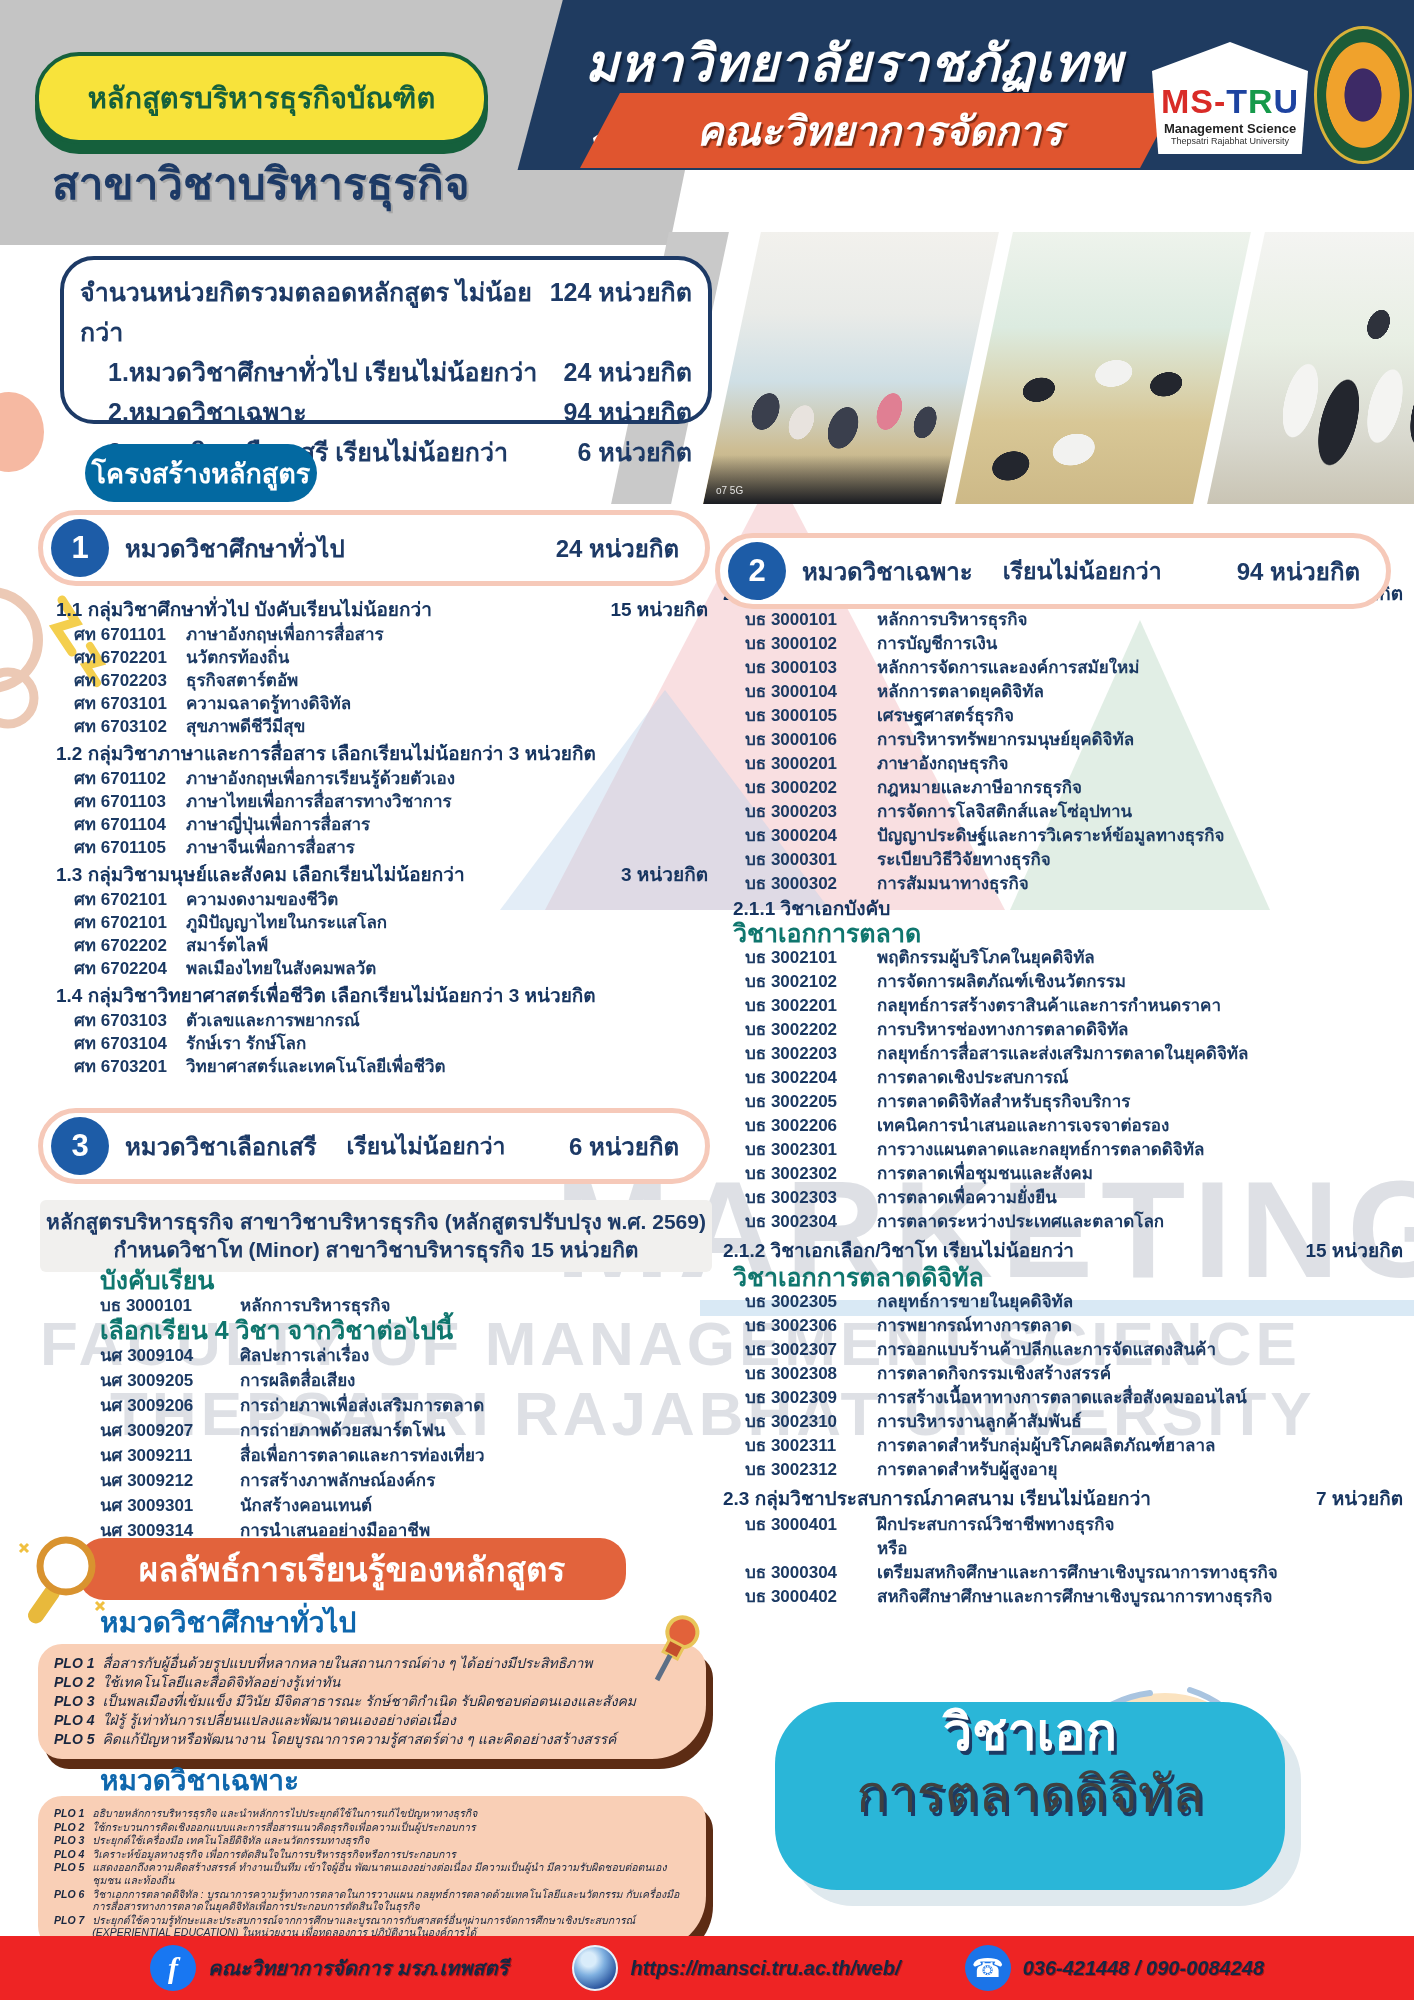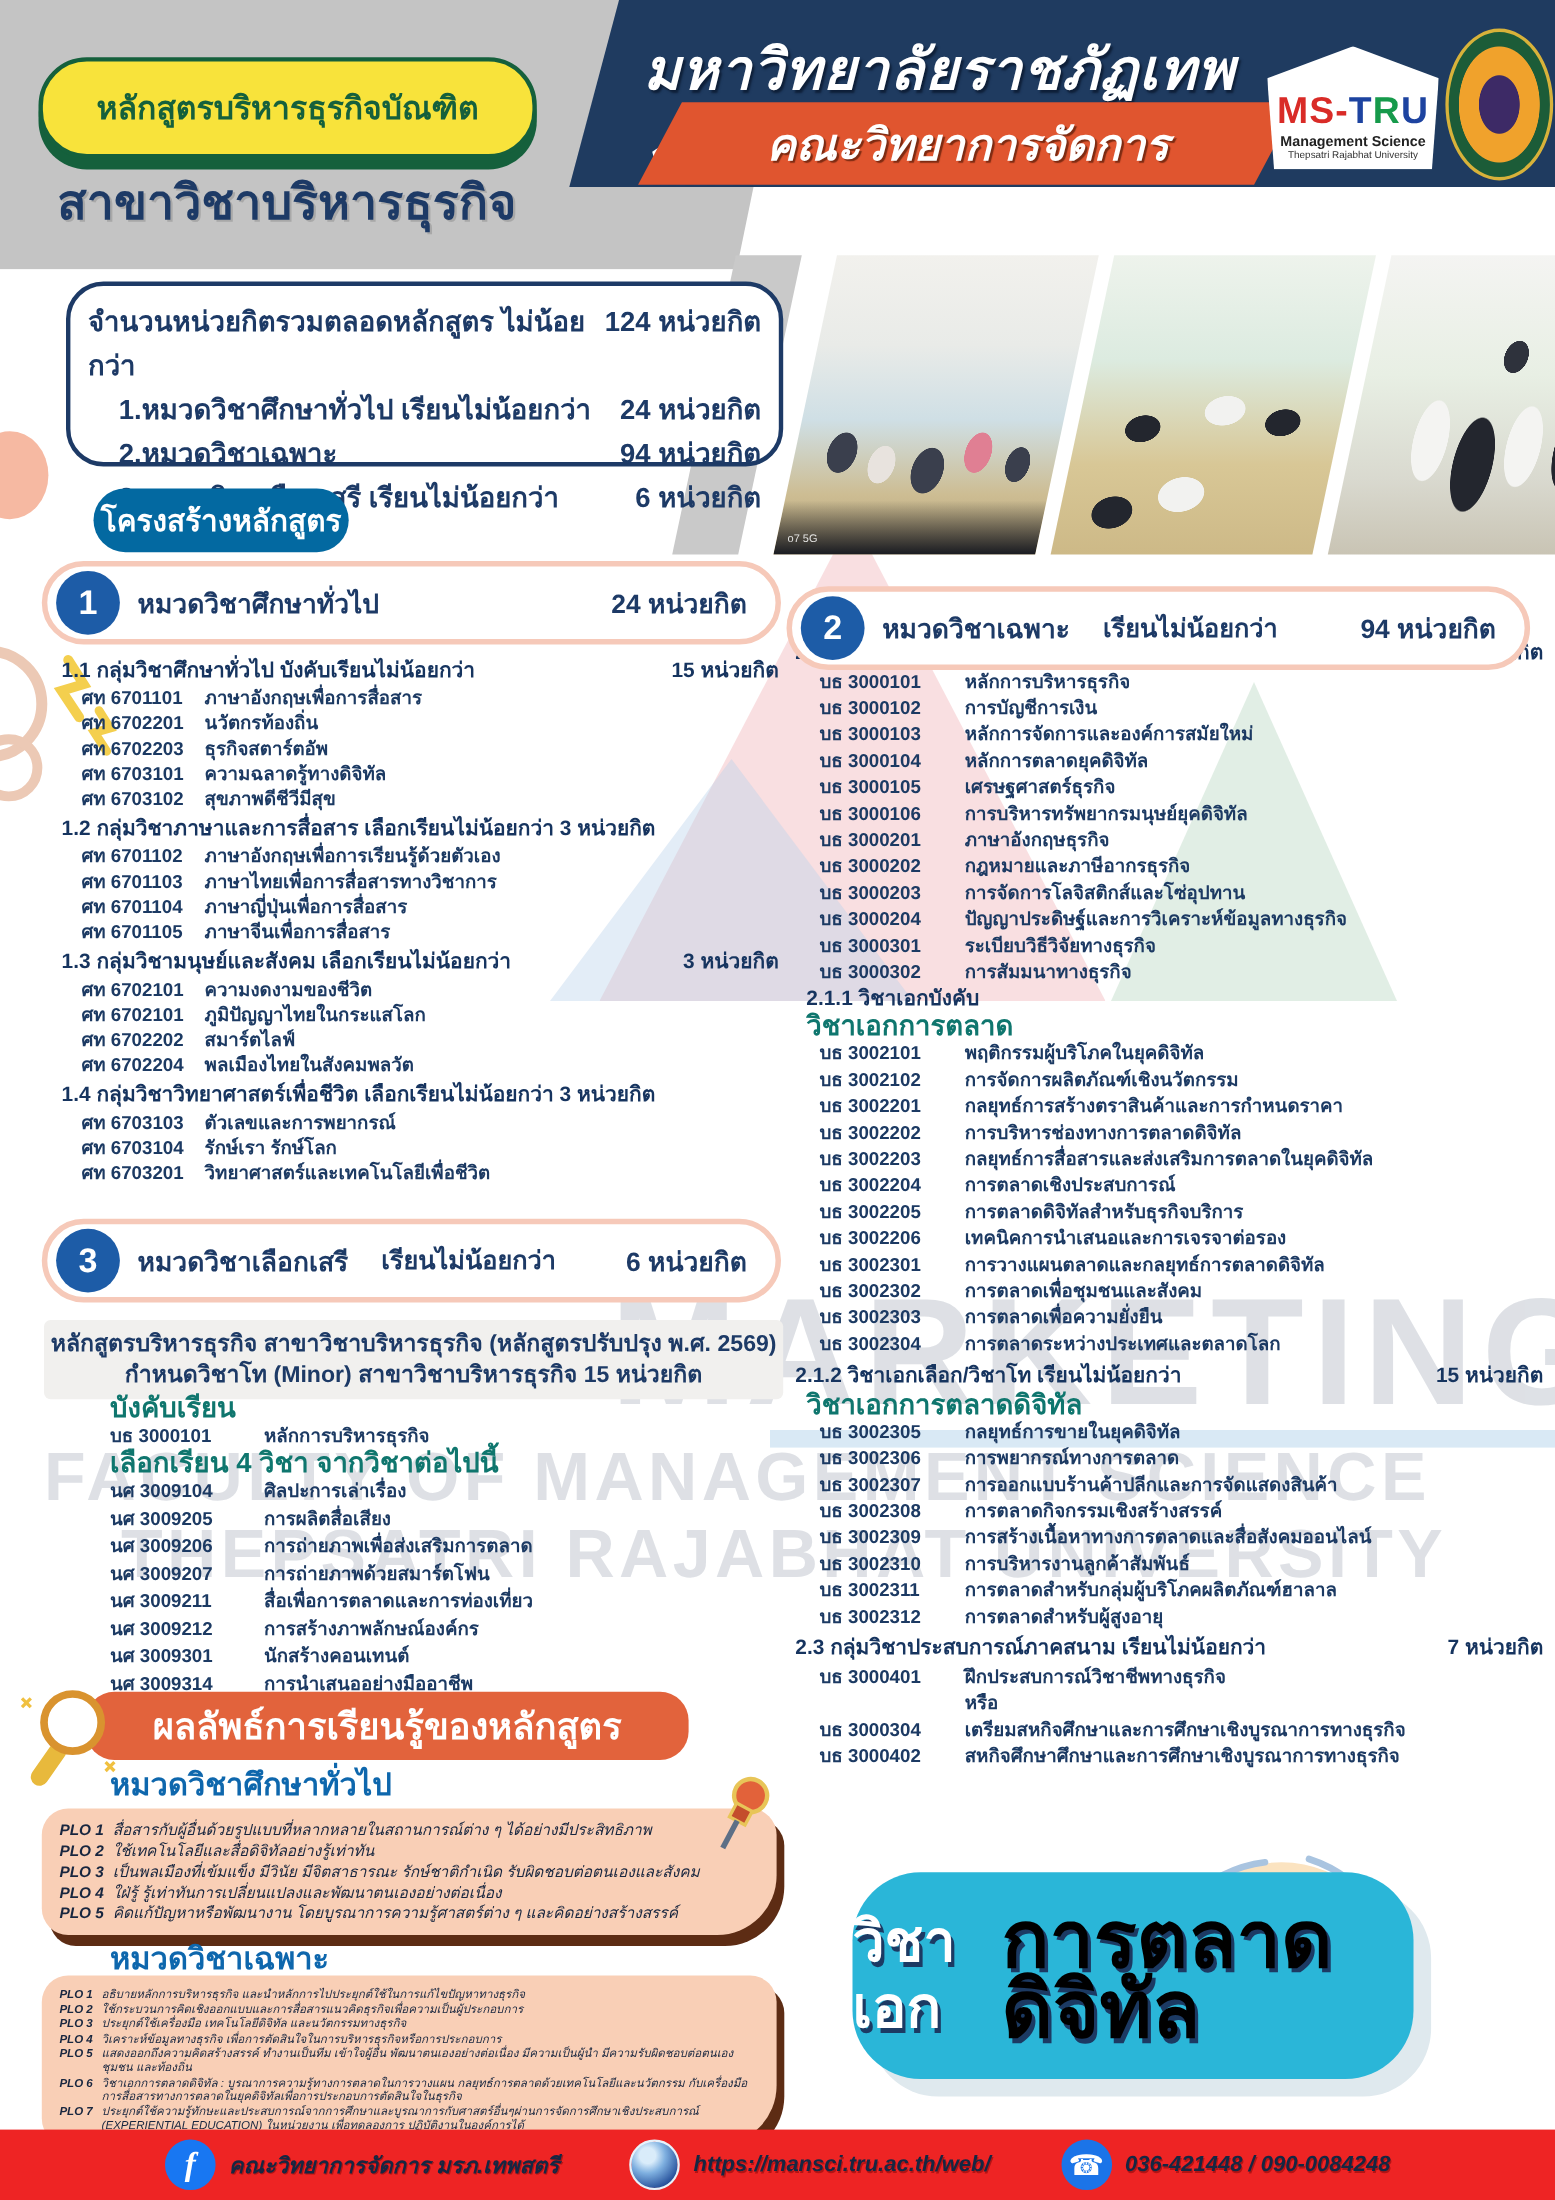--- a/index.html
+++ b/index.html
@@ -104,24 +104,24 @@
       font-weight:800;font-size:33px;z-index:3;}
   .plo-sub{position:absolute;font-weight:800;font-size:28px;color:#0e67ad;z-index:3;}
   .plo-box{position:absolute;left:38px;width:668px;background:#f9cfb6;border-radius:24px 24px 54px 24px;
       box-shadow:7px 10px 0 #5d2c14;padding:10px 16px;box-sizing:border-box;z-index:2;}
   .plo-row{display:flex;gap:8px;font-style:italic;color:#18263f;}
   .box1 .plo-row{font-size:14px;line-height:19px;}
   .box2 .plo-row{font-size:10.5px;line-height:12.6px;margin:1px 0;}
   .plono{font-weight:700;white-space:nowrap;}
   
   .major-box{position:absolute;left:775px;top:1702px;width:510px;height:188px;background:#2ab6d8;
-      border-radius:62px;box-shadow:16px 16px 0 #dfe9ee;display:flex;flex-direction:row;
-      align-items:center;justify-content:space-between;z-index:3;}
+      border-radius:62px;box-shadow:16px 16px 0 #dfe9ee;display:flex;flex-direction:column;
+      align-items:center;justify-content:flex-start;z-index:3;}
   .major-box .m1{font-weight:800;font-size:52px;color:#fff;text-shadow:3px 4px 0 #1c3a63;line-height:60px;}
-  .major-box .m2{font-weight:700;font-size:72px;color:#000000;text-shadow:3px 4px 0 #1c3a63;line-height:64px;}
+  .major-box .m2{font-weight:400;font-size:52px;color:#404040;text-shadow:3px 4px 0 #1c3a63;line-height:64px;}
   
   .footer{position:absolute;left:0;bottom:0;width:1414px;height:64px;background:#ee2424;display:flex;
       align-items:center;justify-content:space-between;padding:0 150px;box-sizing:border-box;z-index:6;}
   .fitem{display:flex;align-items:center;gap:12px;}
   .fico{width:46px;height:46px;border-radius:50%;display:flex;align-items:center;justify-content:center;flex:0 0 46px;}
   .fb{background:#1877f2;color:#fff;font-weight:800;font-size:30px;font-family:"Liberation Serif",serif;font-style:italic;}
   .globe{background:radial-gradient(circle at 35% 30%,#d9ecfa 0 18%,#7fb0e0 40%,#2a559e 75%,#16305e 100%);
       border:2px solid #e8f2fa;box-sizing:border-box;}
   .tel{background:#1b74e8;color:#fff;font-size:26px;}
   .ftext{font-style:italic;font-weight:800;font-size:20px;color:#152743;text-shadow:1px 1px 0 #b31414;white-space:nowrap;}

